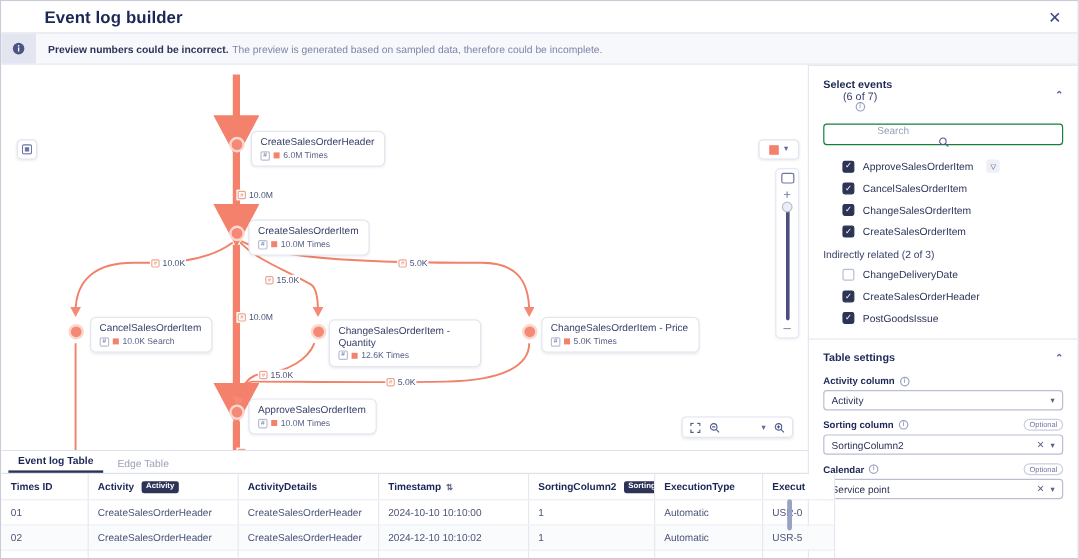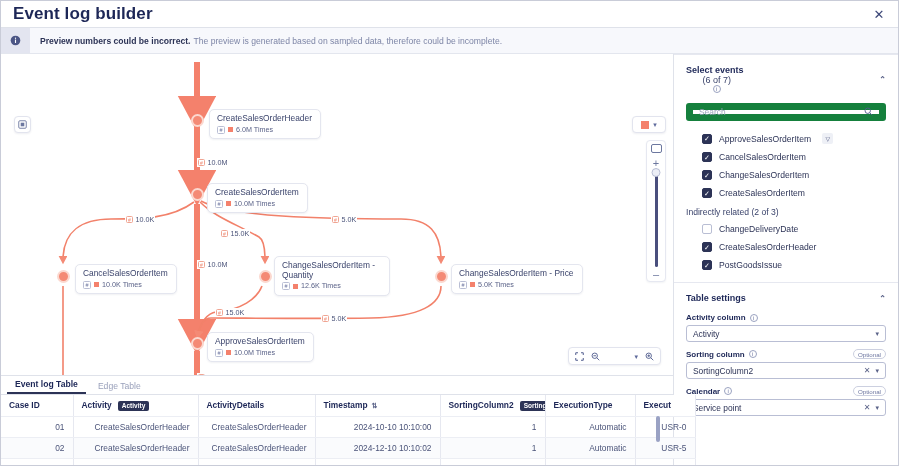--- a/index.html
+++ b/index.html
@@ -21,22 +21,23 @@
   
   .titlebar {
     height: 27px;
     border-bottom: 1px solid #dfe2ea;
     display: flex; align-items: center;
     padding: 0 12px;
     background: #fff;
     position: relative;
   }
   .titlebar .title {
-    font-size: 17px; font-weight: bold; color: #1d2757;
+    font-size: 14px; font-weight: bold; color: #1d2757;
     letter-spacing: .1px;
+    margin-left: 24px;
   }
   .close-btn {
     position: absolute; right: 10px; top: 50%; transform: translateY(-50%);
     width: 18px; height: 18px; display: flex; align-items: center; justify-content: center;
     cursor: pointer; color: #3d4879; font-size: 13px; line-height: 1;
   }
 
   
   .banner {
     height: 26px;
@@ -160,21 +161,21 @@
     font-size: 8.6px; padding: 0 8px 3px; cursor: pointer; color: #9aa1bb; text-align: center;
   }
   .tab.active { color: #1d2757; font-weight: bold; border-bottom: 2px solid #2c3356; }
   table { border-collapse: collapse; width: 100%; table-layout: fixed; }
   th, td {
     text-align: left; font-size: 8.4px; padding: 5px 8px;
     border-right: 1px solid #e6e8f0; border-bottom: 1px solid #eceef4;
     white-space: nowrap; overflow: hidden;
   }
   th { color: #1d2757; font-weight: bold; background: #fff; }
-  td { color: #4b5479; text-align: right; }
+  td { color: #4b5479; }
   tr:nth-child(even) td { background: #fafbfd; }
   .badge {
     display: inline-block; background: #2c3356; color: #fff;
     font-size: 6.5px; font-weight: bold; border-radius: 2px;
     padding: 1.5px 4px; margin-left: 6px; vertical-align: middle;
   }
   .sort-ico { font-size: 7px; color: #5a6288; margin-left: 4px; }
   .tscroll {
     position: absolute; right: 13px; top: 40px; width: 4px; height: 26px;
     background: #9aa2c4; border-radius: 2px;
@@ -194,22 +195,22 @@
   .sect-head .sub { font-weight: normal; color: #3a436b; }
   .sect-head .caret { color: #5a6288; font-size: 8px; }
   .divider { height: 1px; background: #e6e8f0; margin: 0; }
   .info-i {
     display: inline-flex; align-items: center; justify-content: center;
     width: 8px; height: 8px; border: 1px solid #9aa2c0; border-radius: 50%;
     font-size: 6px; color: #6d76a0; margin-left: 4px; font-weight: normal;
   }
   .search-row { padding: 0 12px 8px; }
   .search {
-    height: 18px; border: 7px solid #15803d; border-radius: 3px;
-    display: flex; align-items: center; padding: 0 6px;
+    height: 18px; border: 1px solid #15803d; border-radius: 3px;
+    display: flex; align-items: center; padding: 0 6px; flex-direction: column;
   }
   .search input {
     flex: 1; border: none; outline: none; font-size: 8.4px;
     font-family: "Liberation Sans", sans-serif; color: #3a436b; background: transparent;
   }
   .search input::placeholder { color: #9aa1bb; }
   .mag { color: #4e5a8c; font-size: 9px; }
 
   .ck-row {
     display: flex; align-items: center; padding: 4px 12px; gap: 7px;
@@ -375,25 +376,25 @@
             <span class="sq"></span>
             <span class="cnt">10.0M Times</span>
           </div>
         </div>
 
         <div class="node" style="left:74px;top:210px;">
           <div class="nm">CancelSalesOrderItem</div>
           <div class="meta">
             <span class="hash">#</span>
             <span class="sq"></span>
-            <span class="cnt">10.0K Times</span>
+            <span class="cnt">10.0K Search</span>
           </div>
         </div>
 
-        <div class="node" style="left:273px;top:202px;width:116px;">
+        <div class="node" style="left:273px;top:212px;width:127px;">
           <div class="nm">ChangeSalesOrderItem -
 Quantity</div>
           <div class="meta">
             <span class="hash">#</span>
             <span class="sq"></span>
             <span class="cnt">12.6K Times</span>
           </div>
         </div>
 
         <div class="node" style="left:450px;top:210px;">
@@ -458,21 +459,21 @@
             <col style="width:72px">
               <col style="width:125px">
               <col style="width:117px">
               <col style="width:125px">
             <col style="width:105px">
               <col style="width:90px">
               <col style="width:60px">
           </colgroup>
           <thead>
             <tr>
-              <th><span>Case ID</span></th>
+              <th><span>Times ID</span></th>
               <th><span>Activity</span><span class="badge">Activity</span></th>
               <th><span>ActivityDetails</span></th>
               <th><span>Timestamp</span><span class="sort-ico">⇅</span></th>
               <th><span>SortingColumn2</span><span class="badge">Sorting</span></th>
               <th><span>ExecutionType</span></th>
               <th><span>Execut</span></th>
             </tr>
           </thead>
           <tbody>
             <tr>

